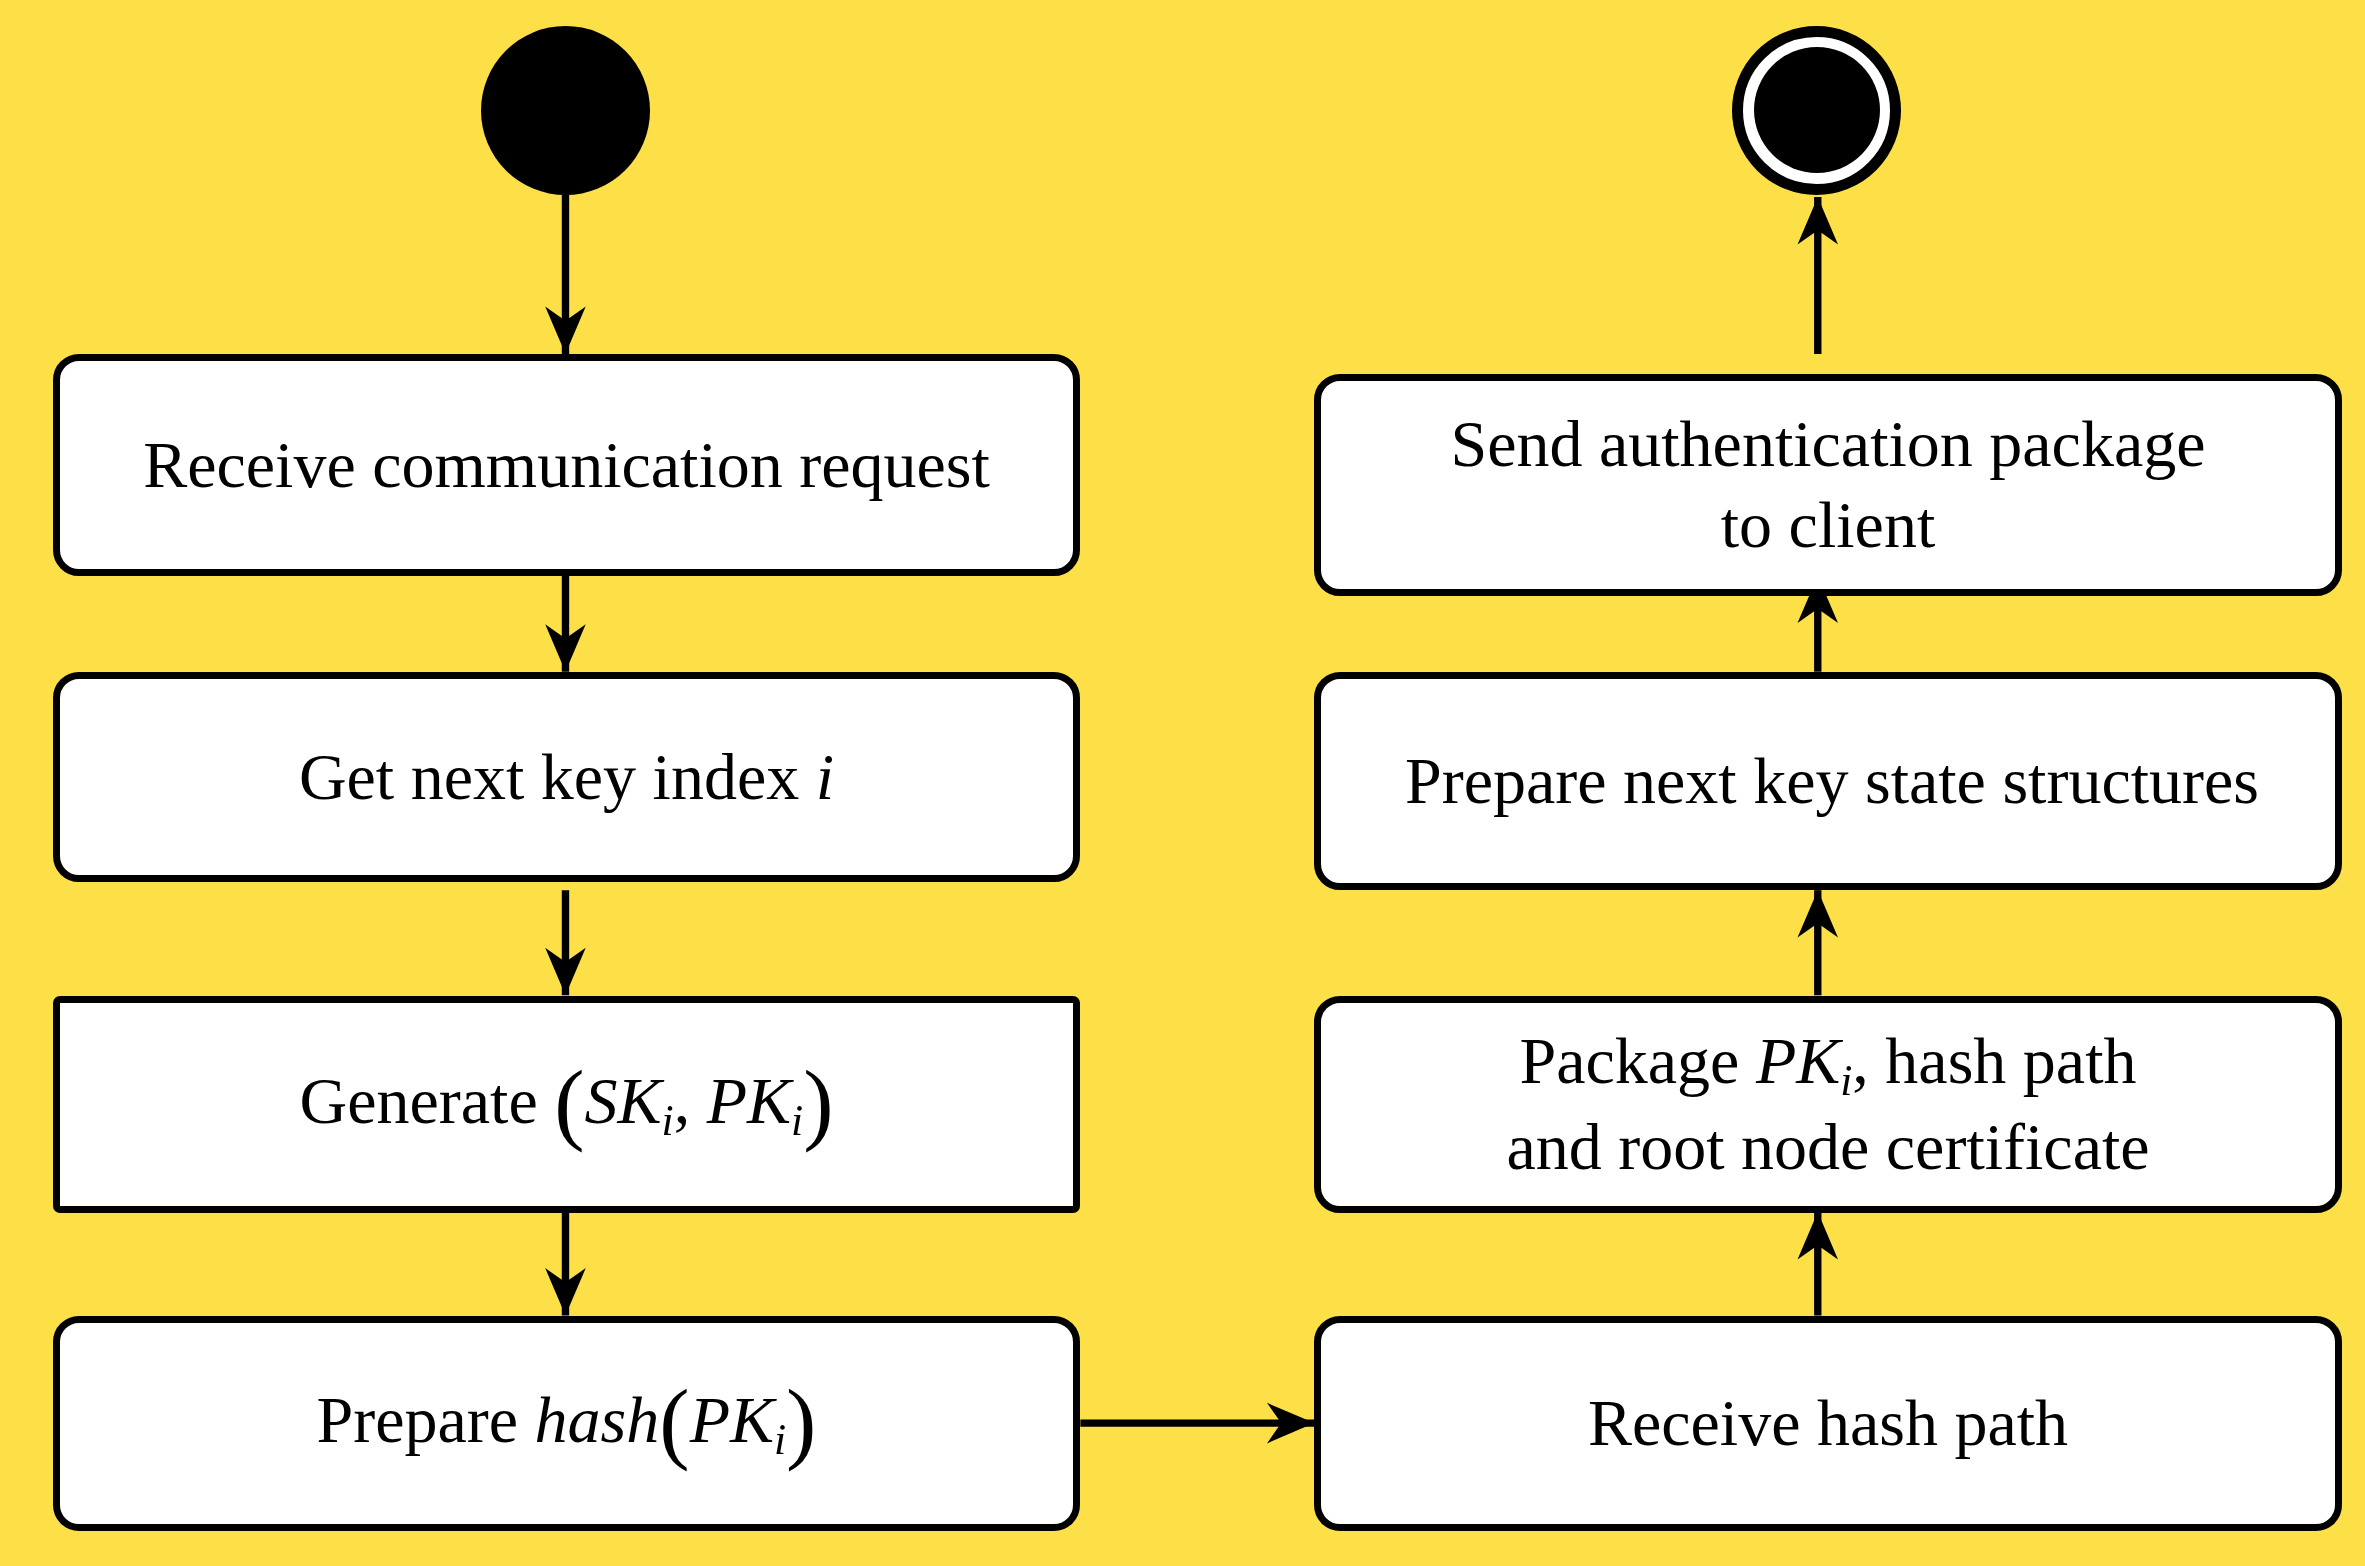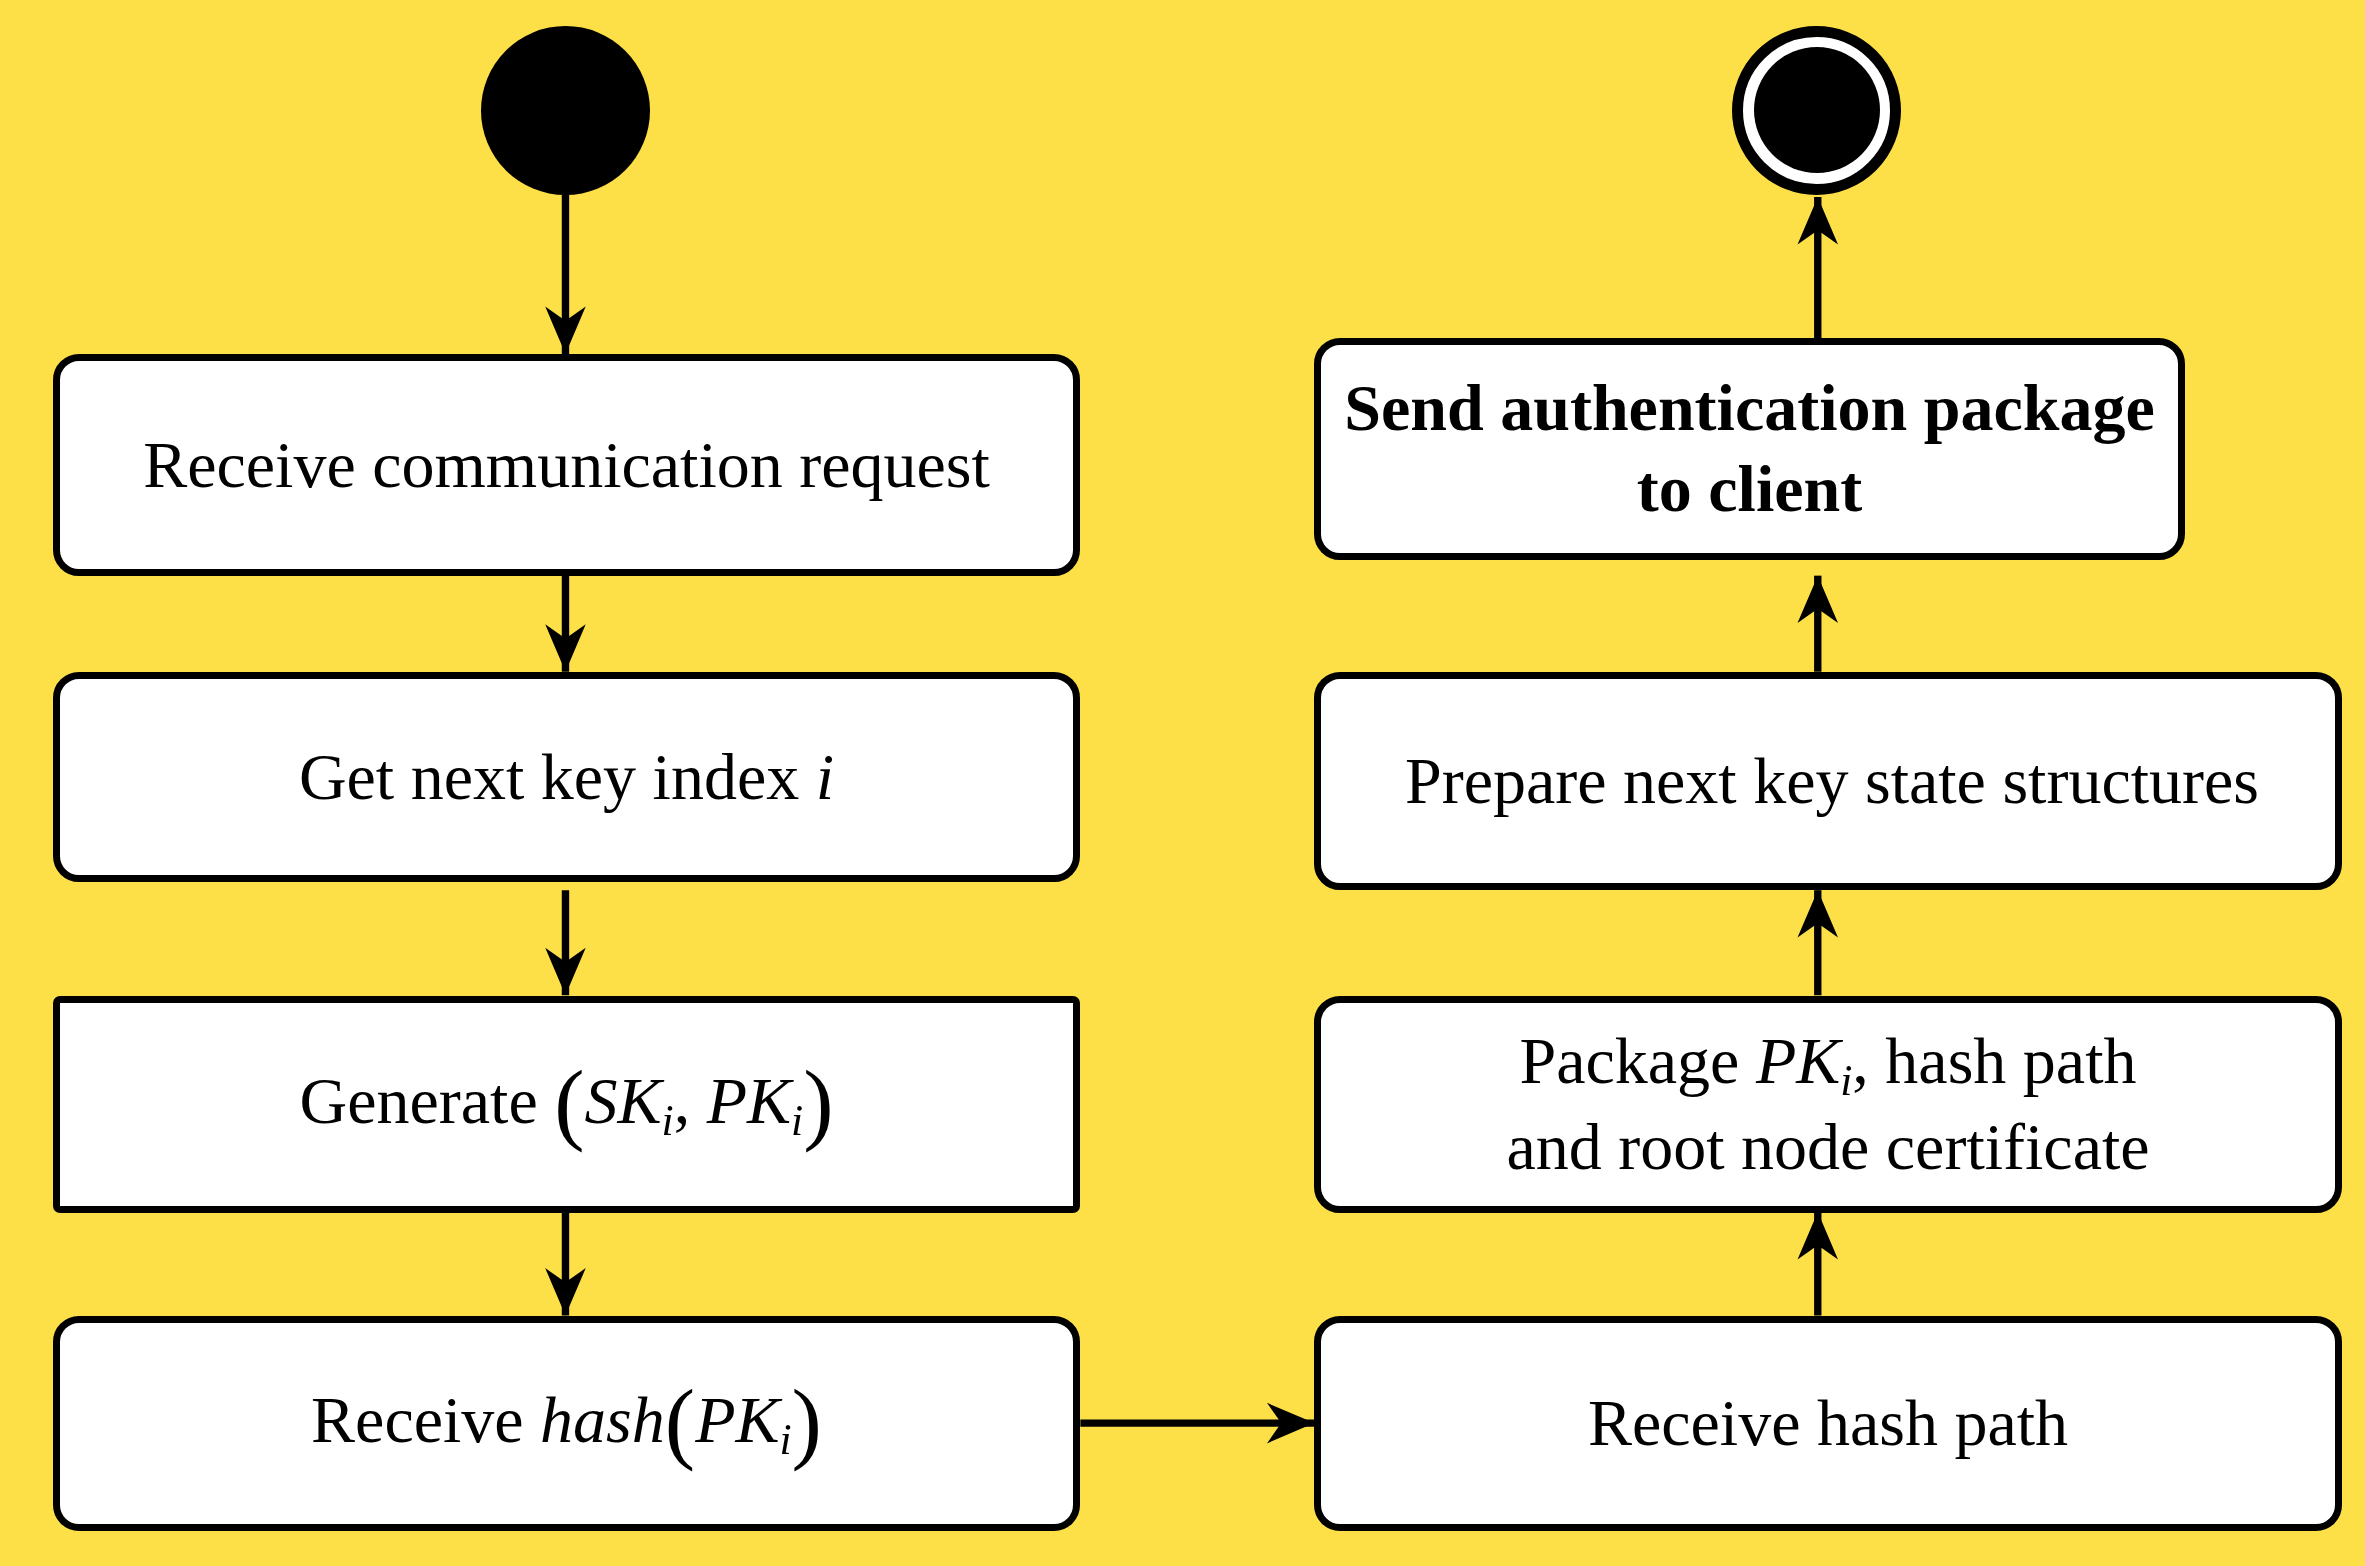--- a/index.html
+++ b/index.html
@@ -108,25 +108,25 @@
   </div>
 
   <div class="node" style="left:53px; top:996px; width:1027px; height:217px;border-radius:7px;">
     <div class="line">
       <span>Generate </span><span class="paren">(</span><span class="var">SK</span><span class="sub">i</span><span>, </span><span class="var">PK</span><span class="sub">i</span><span class="paren">)</span>
     </div>
   </div>
 
   <div class="node" style="left:53px; top:1316px; width:1027px; height:215px;">
     <div class="line">
-      <span>Receive </span><span class="var">hash</span><span class="paren">(</span><span class="var">PK</span><span class="sub">i</span><span class="paren">)</span>
+      <span>Prepare </span><span class="var">hash</span><span class="paren">(</span><span class="var">PK</span><span class="sub">i</span><span class="paren">)</span>
     </div>
   </div>
 
-  <div class="node" style="left:1314px; top:338px; width:871px; height:222px;font-weight:bold;">
+  <div class="node" style="left:1314px; top:374px; width:1028px; height:222px;">
     <div class="line">
       <span>Send authentication package</span>
     </div>
     <div class="line">
       <span>to client</span>
     </div>
   </div>
 
   <div class="node" style="left:1314px; top:672px; width:1028px; height:218px;padding-left:8px;">
     <div class="line">

